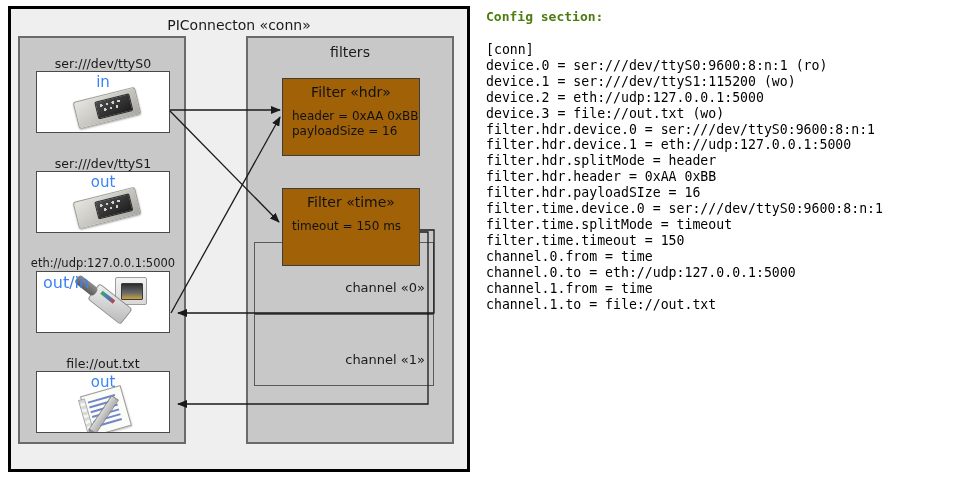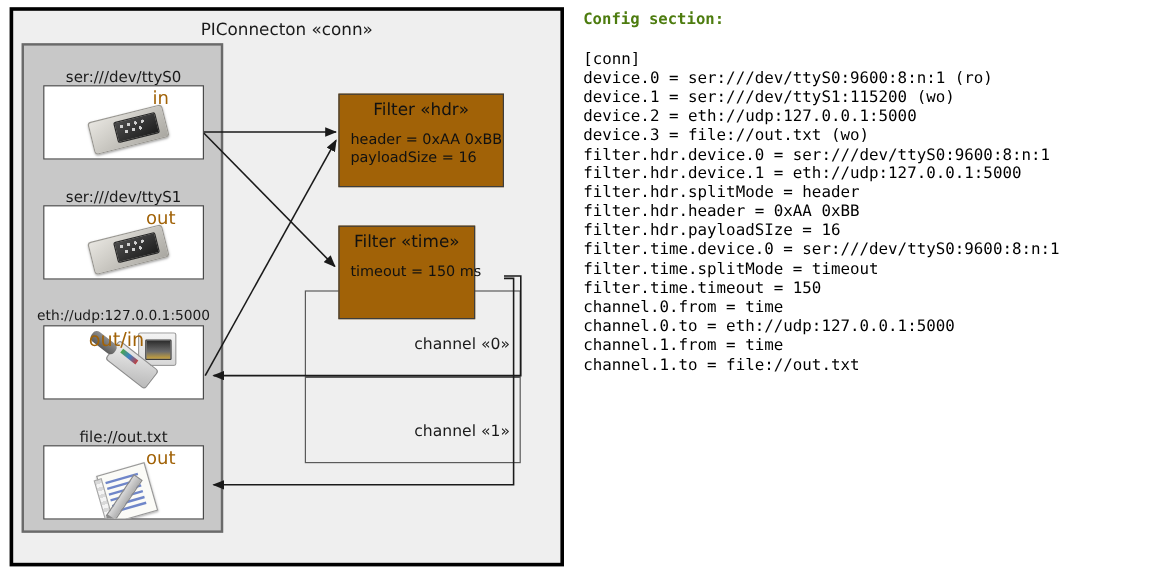--- a/index.html
+++ b/index.html
@@ -36,21 +36,21 @@
   .device-label{
     font-size:12.5px;color:#1a1a1a;text-align:center;
     width:100%;line-height:15px;white-space:nowrap;
   }
   .device-box{
     position:relative;width:134px;height:62px;background:#ffffff;
     border:1.5px solid #4a4a4a;box-sizing:border-box;overflow:hidden;
   }
   .device-dir{
     position:absolute;left:0;top:1px;width:100%;text-align:center;
-    font-size:15px;color:#a16207;z-index:3;padding-left:31px;
+    font-size:15px;color:#3b82f6;z-index:3;
   }
   .device-dir.left{text-align:center;left:6px;width:auto;font-size:16px;}
 
   
   .icon-wrap{position:absolute;left:0;top:0;width:100%;height:100%;}
 
   
   .serial{
     position:absolute;left:38px;top:22px;width:62px;height:26px;
     background:linear-gradient(155deg,#e7e5e0 0%,#cfcdc7 40%,#a9a7a1 100%);
@@ -132,21 +132,21 @@
     position:absolute;background:#a16207;border:1.5px solid #3d3d3d;
     box-sizing:border-box;
   }
   .filter-title{
     text-align:center;font-size:14px;color:#111;margin-top:5px;
   }
   .filter-props{margin:9px 0 0 9px;}
   .filter-prop{font-size:12px;color:#111;line-height:15px;white-space:nowrap;}
 
   #filter-hdr{left:282px;top:78px;width:138px;height:78px;}
-  #filter-time{left:282px;top:188px;width:114px;height:78px;}
+  #filter-time{left:282px;top:188px;width:138px;height:78px;}
 
   
   .channel-box{
     position:absolute;border:1.5px solid #5a5a5a;box-sizing:border-box;
     background:transparent;
   }
   #channel-0{left:254px;top:242px;width:180px;height:72px;text-align:right;}
   #channel-1{left:254px;top:314px;width:180px;height:72px;}
   .channel-label{
     position:absolute;right:8px;bottom:18px;font-size:13px;color:#1a1a1a;
@@ -218,20 +218,23 @@
     <div class="device-label">file://out.txt</div>
     <div class="device-box">
       <div class="device-dir">out</div>
       <div class="icon-wrap">
         <div class="note"></div>
         <div class="pencil"></div>
       </div>
     </div>
   </div>
 
+  <div class="group" id="filters-group">
+    <div class="group-title">filters</div>
+  </div>
 
   <div class="channel-box" id="channel-0">
     <div class="channel-label">channel «0»</div>
   </div>
   <div class="channel-box" id="channel-1">
     <div class="channel-label">channel «1»</div>
   </div>
 
   <div class="filter" id="filter-hdr">
     <div class="filter-title">Filter «hdr»</div>

